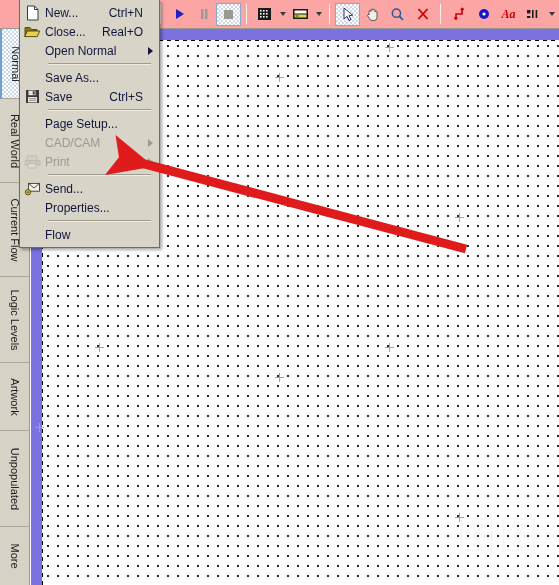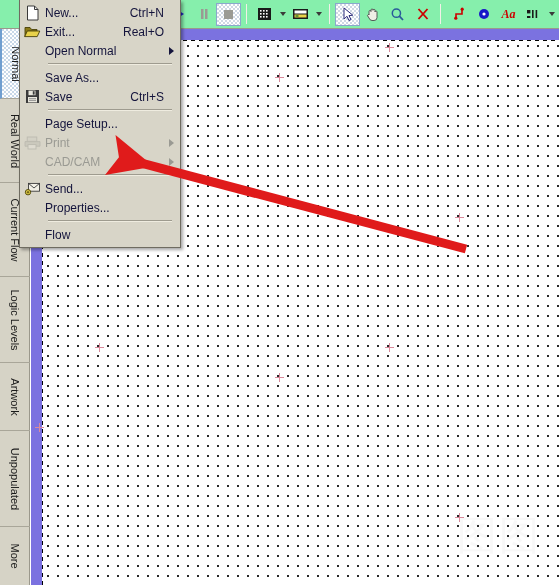--- a/index.html
+++ b/index.html
@@ -14,21 +14,21 @@
     position: relative;
     width: 559px; height: 585px;
     background: #ffffff;
   }
 
   
   .toolbar {
     position: absolute;
     left: 0; top: 0;
     width: 559px; height: 29px;
-    background: #86efac;
+    background: #fca5a5;
     border-bottom: 1px solid #9b988c;
     display: flex;
     align-items: center;
   }
   .tb-spacer-left { width: 155px; height: 29px; }
   .tb-sep {
     width: 1px; height: 20px;
     background: #8e8b80;
     border-right: 1px solid #f2f0e8;
     margin: 0 5px;
@@ -142,21 +142,21 @@
     color: rgba(120,120,120,0.055);
     letter-spacing: 2px;
     font-family: "DejaVu Sans", sans-serif;
     user-select: none;
   }
 
   
   .menu {
     position: absolute;
     left: 19px; top: 0px;
-    width: 162px;
+    width: 141px;
     background: #d8d5c8;
     border: 1px solid #6f6c61;
     border-top: none;
     box-shadow: 2px 2px 3px rgba(0,0,0,0.35);
     padding: 3px 0 3px 0;
     z-index: 40;
   }
   .menu-gutter {
     position: absolute;
     left: 0; top: 0;
@@ -392,21 +392,21 @@
         <span class="lbl">New...</span>
         <span class="acc">Ctrl+N</span>
       </div>
       <div class="mi">
         <span class="ico">
           <svg width="17" height="15" viewBox="0 0 17 15">
             <path d="M1 12.5 v-9 h5 l1.6 2 h5.4 v1.8 h-9.6 z" fill="#8a7a18" stroke="#4a4208" stroke-width="0.9"></path>
             <path d="M3.3 7 h12.5 l-2.6 5.6 h-12.5 z" fill="#e8d24a" stroke="#4a4208" stroke-width="0.9"></path>
           </svg>
         </span>
-        <span class="lbl">Exit...</span>
+        <span class="lbl">Close...</span>
         <span class="acc">Real+O</span>
       </div>
       <div class="mi">
         <span class="ico"></span>
         <span class="lbl">Open Normal</span>
         <span class="sub"></span>
       </div>
       <div class="mi-sep"></div>
       <div class="mi">
         <span class="ico"></span>
@@ -425,35 +425,35 @@
         </span>
         <span class="lbl">Save</span>
         <span class="acc">Ctrl+S</span>
       </div>
       <div class="mi-sep"></div>
       <div class="mi">
         <span class="ico"></span>
         <span class="lbl">Page Setup...</span>
       </div>
       <div class="mi disabled">
+        <span class="ico"></span>
+        <span class="lbl">CAD/CAM</span>
+        <span class="sub"></span>
+      </div>
+      <div class="mi disabled">
         <span class="ico" style="opacity: 0.45;">
           <svg width="17" height="14" viewBox="0 0 17 14">
             <rect x="3.2" y="1" width="9.6" height="4.3" fill="#cfcdc2" stroke="#9a9a93" stroke-width="0.9"></rect>
             <path d="M1 5.6 h15 v4.6 h-15 z" fill="#bdbbb1" stroke="#9a9a93" stroke-width="0.9"></path>
             <rect x="4" y="8.6" width="8" height="4.4" fill="#e6e4da" stroke="#9a9a93" stroke-width="0.9"></rect>
           </svg>
         </span>
         <span class="lbl">Print</span>
         <span class="sub"></span>
       </div>
-      <div class="mi disabled">
-        <span class="ico"></span>
-        <span class="lbl">CAD/CAM</span>
-        <span class="sub"></span>
-      </div>
       <div class="mi-sep"></div>
       <div class="mi">
         <span class="ico">
           <svg width="17" height="15" viewBox="0 0 17 15">
             <rect x="4.5" y="2.4" width="11" height="7.8" fill="#f2f0e6" stroke="#3a3a3a" stroke-width="0.9"></rect>
             <path d="M4.5 2.4 L10 7 L15.5 2.4" fill="none" stroke="#3a3a3a" stroke-width="0.9"></path>
             <circle cx="4" cy="11.2" r="2.7" fill="#e8d24a" stroke="#4a4208" stroke-width="0.9"></circle>
             <path d="M2.6 11.2 h2.8 M4 9.9 v2.6" stroke="#4a4208" stroke-width="0.8"></path>
           </svg>
         </span>

